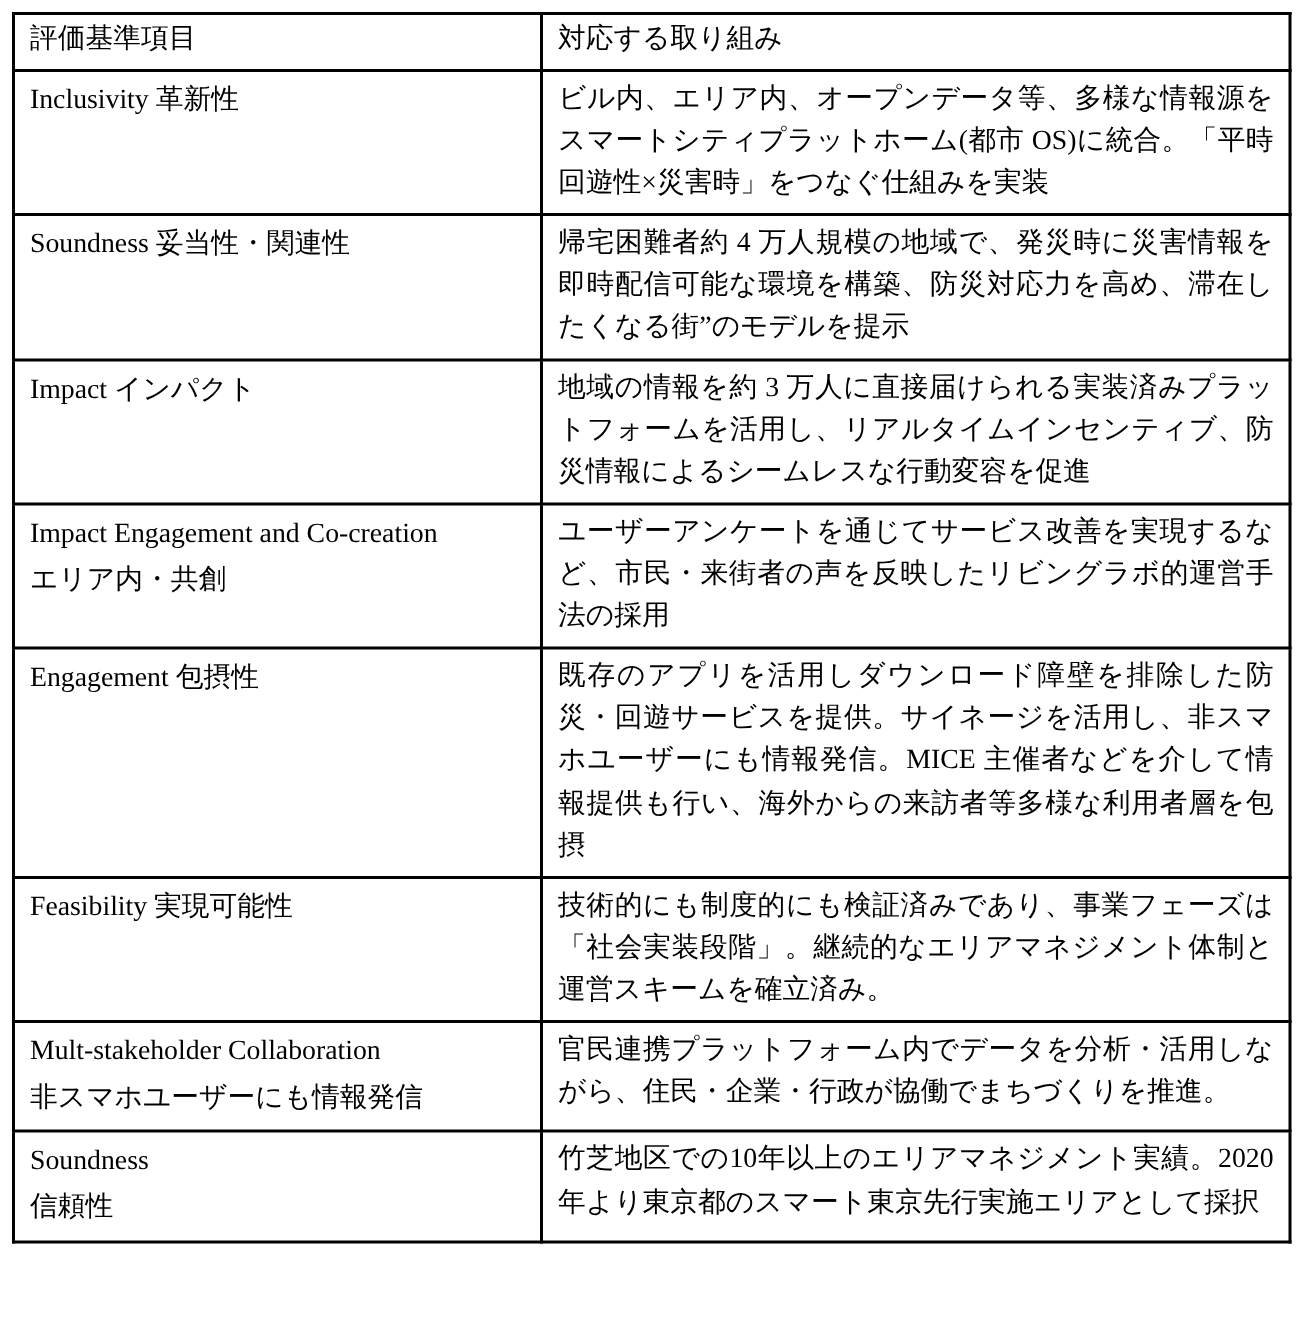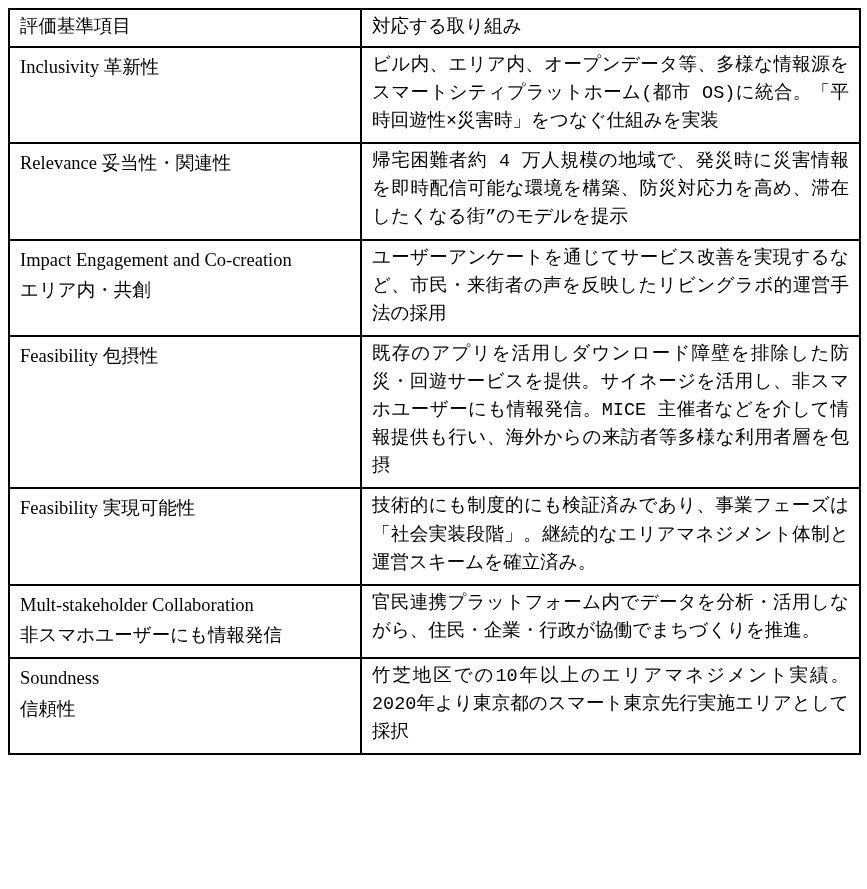--- a/index.html
+++ b/index.html
@@ -38,21 +38,20 @@
     padding-bottom: 5px;
     line-height: 1.4;
     background: #ffffff;
   }
   td.cell-criterion .crit-line {
     line-height: 1.66;
   }
   td.cell-initiative .init-text {
     line-height: 1.52;
     text-align: justify;
-    font-family: Liberation Mono, monospace;
   }
 </style>
 </head>
 <body>
 
 <div class="page">
   <table class="eval-table">
     <colgroup>
       <col class="col-criterion">
       <col class="col-initiative">
@@ -68,38 +67,46 @@
     <tr>
           <td class="cell-criterion">
             <div class="crit-line">Inclusivity 革新性</div>
           </td>
           <td class="cell-initiative">
             <div class="init-text">ビル内、エリア内、オープンデータ等、多様な情報源をスマートシティプラットホーム(都市 OS)に統合。「平時回遊性×災害時」をつなぐ仕組みを実装</div>
           </td>
         </tr>
         <tr>
           <td class="cell-criterion">
-            <div class="crit-line">Relevance 妥当性・関連性</div>
+            <div class="crit-line">Soundness 妥当性・関連性</div>
           </td>
           <td class="cell-initiative">
             <div class="init-text">帰宅困難者約 4 万人規模の地域で、発災時に災害情報を即時配信可能な環境を構築、防災対応力を高め、滞在したくなる街”のモデルを提示</div>
+          </td>
+        </tr>
+        <tr>
+          <td class="cell-criterion">
+            <div class="crit-line">Impact インパクト</div>
+          </td>
+          <td class="cell-initiative">
+            <div class="init-text">地域の情報を約 3 万人に直接届けられる実装済みプラットフォームを活用し、リアルタイムインセンティブ、防災情報によるシームレスな行動変容を促進</div>
           </td>
         </tr>
         <tr>
           <td class="cell-criterion">
             <div class="crit-line">Impact Engagement and Co-creation</div>
             <div class="crit-line">エリア内・共創</div>
           </td>
           <td class="cell-initiative">
             <div class="init-text">ユーザーアンケートを通じてサービス改善を実現するなど、市民・来街者の声を反映したリビングラボ的運営手法の採用</div>
           </td>
         </tr>
         <tr>
           <td class="cell-criterion">
-            <div class="crit-line">Feasibility 包摂性</div>
+            <div class="crit-line">Engagement 包摂性</div>
           </td>
           <td class="cell-initiative">
             <div class="init-text">既存のアプリを活用しダウンロード障壁を排除した防災・回遊サービスを提供。サイネージを活用し、非スマホユーザーにも情報発信。MICE 主催者などを介して情報提供も行い、海外からの来訪者等多様な利用者層を包摂</div>
           </td>
         </tr>
         <tr>
           <td class="cell-criterion">
             <div class="crit-line">Feasibility 実現可能性</div>
           </td>
           <td class="cell-initiative">

